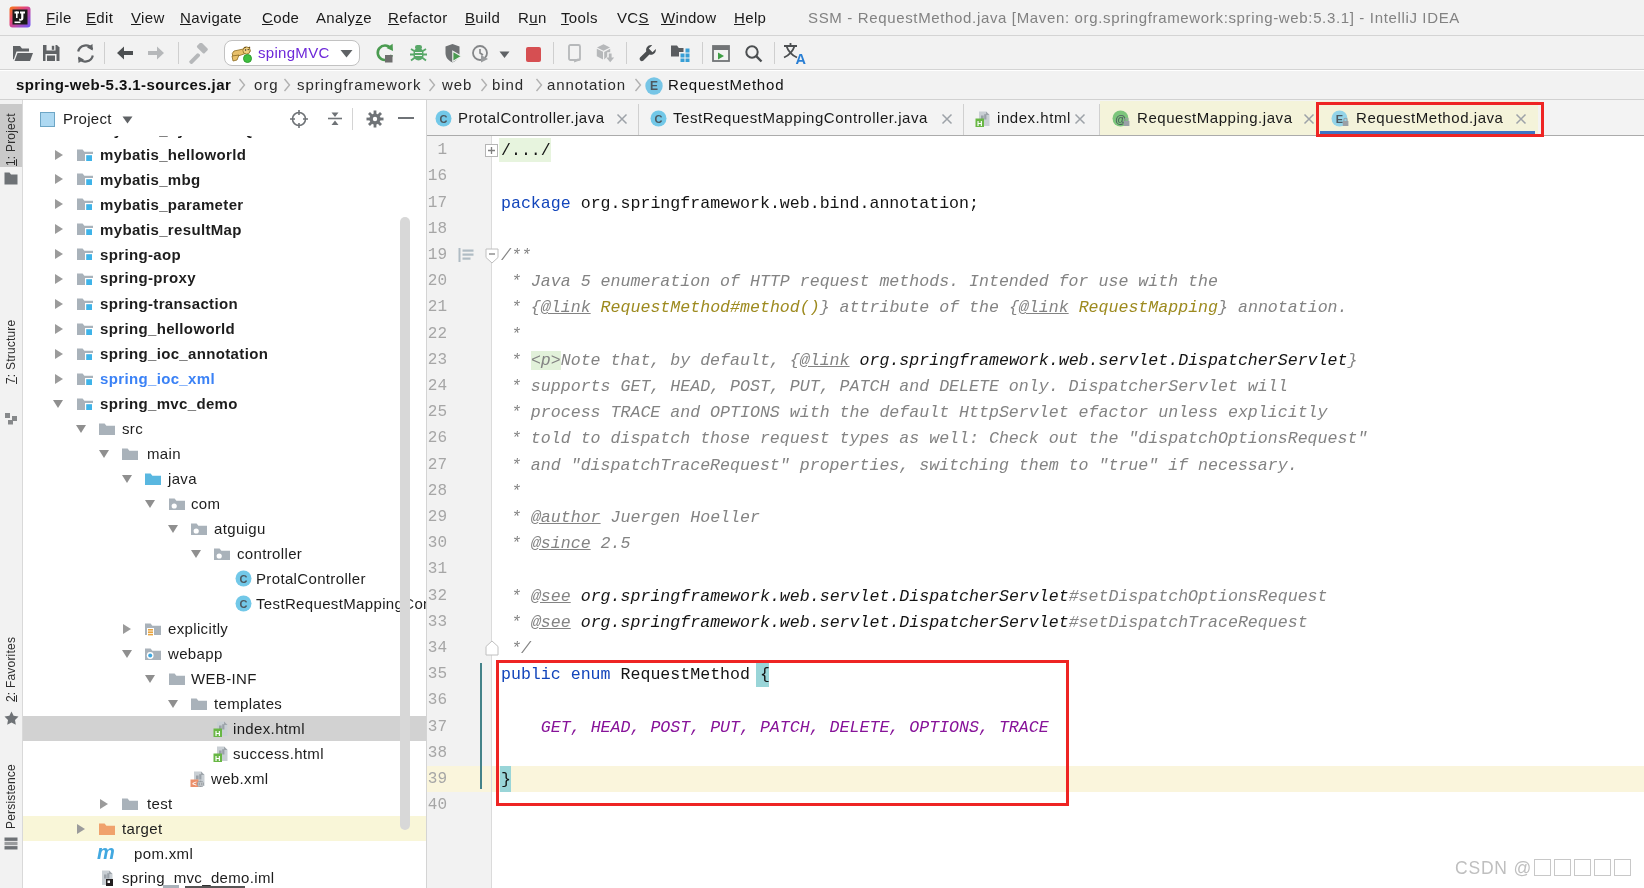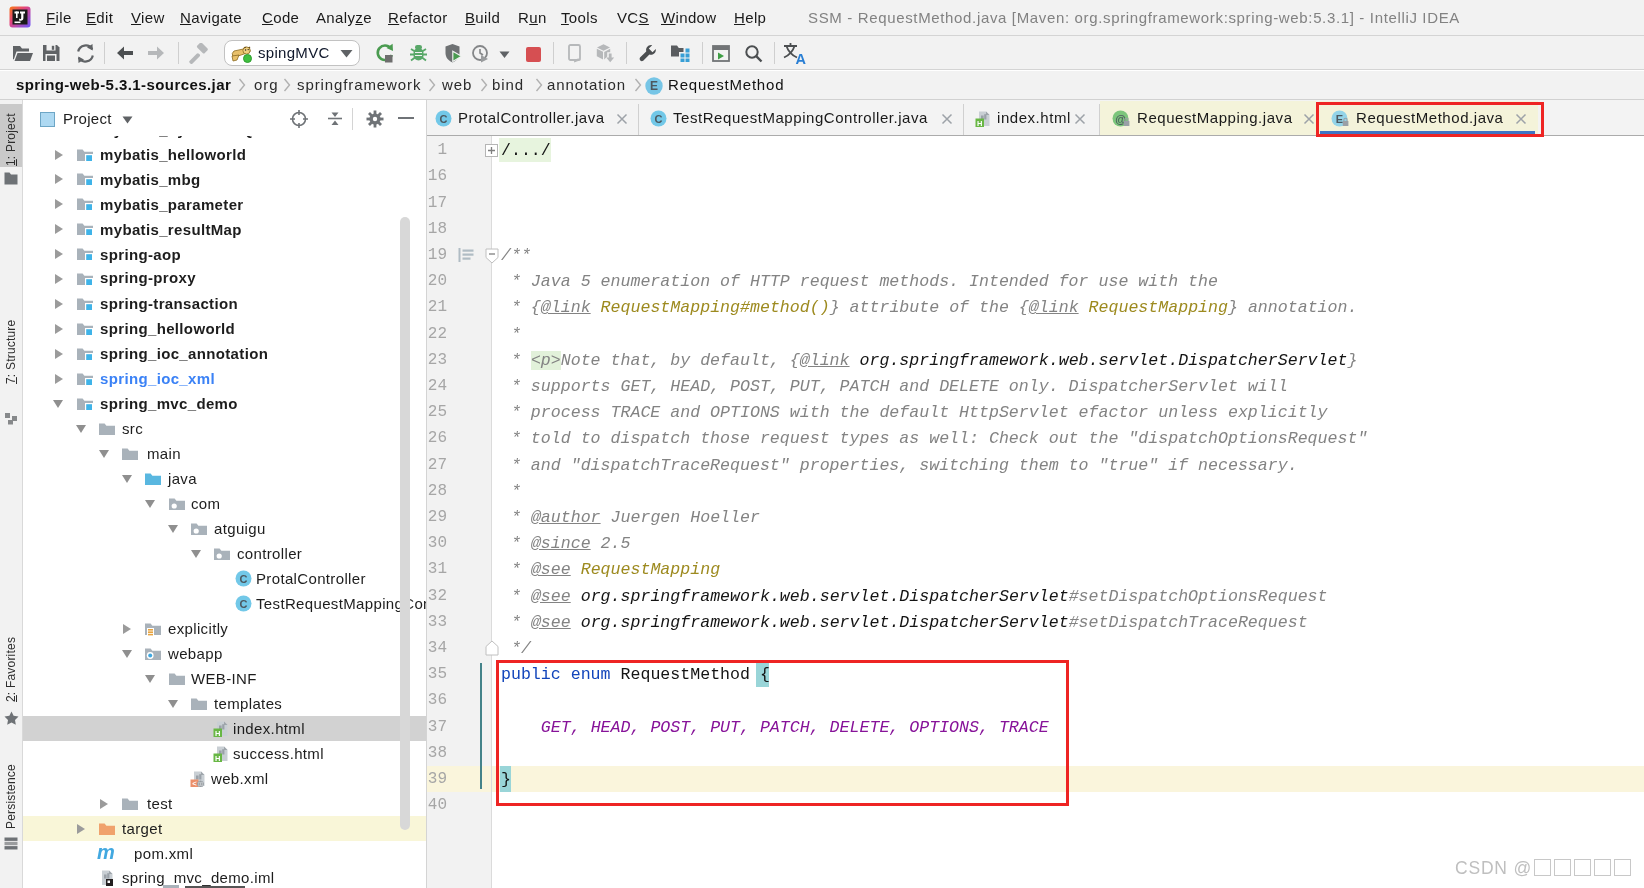--- a/index.html
+++ b/index.html
@@ -85,21 +85,21 @@
 <div class="ab" style="left:224px;top:40px;width:136px;height:26px;background:#fff;border:1px solid #c2c2c2;border-radius:8px"></div>
 <svg class="ab" style="left:230px;top:44px" width="22" height="20" viewBox="0 0 22 20">
 <path d="M3 13 Q1 9 4 7 L18 4 Q21 5 20 8 L8 12z" fill="#e8c06a" stroke="#8a6a1f" stroke-width="0.8"></path>
 <circle cx="16.5" cy="6.5" r="3.6" fill="#f0cf7e" stroke="#8a6a1f" stroke-width="0.8"></circle>
 <path d="M13.5 4.5 l1.5-2 1.5 1.2z M18 3.4 l2-1 .3 2.2z" fill="#6b4f17"></path>
 <circle cx="15.6" cy="6" r="0.7" fill="#222"></circle>
       <circle cx="18.2" cy="5.6" r="0.7" fill="#222"></circle>
 <path d="M2 12 L9 11 L7 16 L3 17z" fill="#e8c06a" stroke="#8a6a1f" stroke-width="0.8"></path>
 </svg>
 <div class="ab" style="left:243px;top:54px;width:9px;height:9px;border-radius:50%;background:#3fbf3f;border:1px solid #2f9f2f"></div>
-<div class="ab" style="left:258px;top:40px;height:34px;line-height:26px;font-size:15px;color:#0f172a;letter-spacing:0.3px">spingMVC</div>
+<div class="ab" style="left:258px;top:40px;height:34px;line-height:26px;font-size:15px;color:#6d28d9;letter-spacing:0.3px">spingMVC</div>
 <svg class="ab" style="left:340px;top:49px" width="13" height="9" viewBox="0 0 13 9">
       <path d="M0.5 1 L12.5 1 L6.5 8.5z" fill="#5f6265"></path>
     </svg>
 <svg class="ab" style="left:374px;top:43px" width="21" height="21" viewBox="0 0 21 21">
 <path d="M16.6 5.3 A7.2 7.2 0 1 0 17.8 12" fill="none" stroke="#4a9b50" stroke-width="2.6"></path>
 <path d="M18.6 0.8 L19 8 L12.5 5z" fill="#4a9b50"></path>
 <rect x="11" y="12" width="7.5" height="7.5" fill="#6e6e6e"></rect>
     </svg>
 <svg class="ab" style="left:409px;top:44px" width="19" height="19" viewBox="0 0 19 19">
 <rect x="4.5" y="4" width="10" height="12.5" rx="5" fill="#59a869"></rect>
@@ -595,33 +595,33 @@
 <svg class="ab" style="left:485px;top:640.0px" width="14" height="16" viewBox="0 0 14 16">
       <path d="M1 15 H13 V6.5 L7 1 L1 6.5z" fill="#fff" stroke="#c0c0c0"></path>
     </svg>
 <svg class="ab" style="left:458px;top:248.0px" width="16" height="14" viewBox="0 0 16 14">
       <rect x="0.5" y="0" width="2" height="14" fill="#b0bcc4"></rect>
       <rect x="4.5" y="1.5" width="11" height="2.2" fill="#b0bcc4"></rect>
       <rect x="4.5" y="5.5" width="11" height="2.2" fill="#b0bcc4"></rect>
       <rect x="4.5" y="9.5" width="8" height="2.2" fill="#b0bcc4"></rect>
     </svg>
 <div class="cl" style="top:137.2px"><span class="bk">/.../</span></div>
+<div class="cl" style="top:189.6px"><span class="kw">package</span><span class="bk"> org.springframework.web.bind.annotation;</span></div>
 <div class="cl" style="top:242.0px"><span class="gr it">/**</span></div>
 <div class="cl" style="top:268.2px"><span class="gr it"> * Java 5 enumeration of HTTP request methods. Intended for use with the</span></div>
-<div class="cl" style="top:294.4px"><span class="gr it"> * {<u>@link</u> </span><span class="ol it">RequestMapping#method()</span><span class="gr it">} attribute of the {<u>@link</u> </span><span class="ol it">RequestMapping</span><span class="gr it">} annotation.</span></div>
+<div class="cl" style="top:294.4px"><span class="gr it"> * {<u>@link</u> </span><span class="ol it">RequestMethod#method()</span><span class="gr it">} attribute of the {<u>@link</u> </span><span class="ol it">RequestMapping</span><span class="gr it">} annotation.</span></div>
 <div class="cl" style="top:320.6px"><span class="gr it"> *</span></div>
 <div class="cl" style="top:346.79999999999995px"><span class="gr it"> * <span style="background:#e2f1da">&lt;p&gt;</span>Note that, by default, {<u>@link</u> </span><span class="bk it">org.springframework.web.servlet.DispatcherServlet</span><span class="gr it">}</span></div>
 <div class="cl" style="top:373.0px"><span class="gr it"> * supports GET, HEAD, POST, PUT, PATCH and DELETE only. DispatcherServlet will</span></div>
 <div class="cl" style="top:399.2px"><span class="gr it"> * process TRACE and OPTIONS with the default HttpServlet efactor unless explicitly</span></div>
 <div class="cl" style="top:425.4px"><span class="gr it"> * told to dispatch those request types as well: Check out the "dispatchOptionsRequest"</span></div>
 <div class="cl" style="top:451.59999999999997px"><span class="gr it"> * and "dispatchTraceRequest" properties, switching them to "true" if necessary.</span></div>
 <div class="cl" style="top:477.79999999999995px"><span class="gr it"> *</span></div>
 <div class="cl" style="top:504.0px"><span class="gr it"> * <u>@author</u> Juergen Hoeller</span></div>
 <div class="cl" style="top:530.2px"><span class="gr it"> * <u>@since</u> 2.5</span></div>
-<div class="cl" style="top:556.4px"><span class="gr it"> * <u>@see</u> </span><span class="ol it">RequestMapping</span></div>
 <div class="cl" style="top:582.5999999999999px"><span class="gr it"> * <u>@see</u> </span><span class="bk it">org.springframework.web.servlet.DispatcherServlet</span><span class="gr it">#setDispatchOptionsRequest</span></div>
 <div class="cl" style="top:608.8px"><span class="gr it"> * <u>@see</u> </span><span class="bk it">org.springframework.web.servlet.DispatcherServlet</span><span class="gr it">#setDispatchTraceRequest</span></div>
 <div class="cl" style="top:635.0px"><span class="gr it"> */</span></div>
 <div class="cl" style="top:661.2px"><span class="kw">public enum</span><span class="bk"> RequestMethod {</span></div>
 <div class="cl" style="top:713.5999999999999px">    <span class="pu it">GET, HEAD, POST, PUT, PATCH, DELETE, OPTIONS, TRACE</span></div>
 <div class="cl" style="top:766.0px"><span class="bk">}</span></div>
 <div class="ab" style="left:495.5px;top:660px;width:573px;height:146px;border:3px solid #ee2423"></div>
 <div class="ab" style="left:1455px;top:857px;height:22px;line-height:22px;font-size:17.5px;color:#bfbfbf;letter-spacing:0.8px">CSDN @<span style="display:inline-block;width:17px;height:17px;border:1px solid #c8c8c8;margin:0 1.5px;vertical-align:-2px"></span><span style="display:inline-block;width:17px;height:17px;border:1px solid #c8c8c8;margin:0 1.5px;vertical-align:-2px"></span><span style="display:inline-block;width:17px;height:17px;border:1px solid #c8c8c8;margin:0 1.5px;vertical-align:-2px"></span><span style="display:inline-block;width:17px;height:17px;border:1px solid #c8c8c8;margin:0 1.5px;vertical-align:-2px"></span><span style="display:inline-block;width:17px;height:17px;border:1px solid #c8c8c8;margin:0 1.5px;vertical-align:-2px"></span></div>
 </div>
 </body></html>

